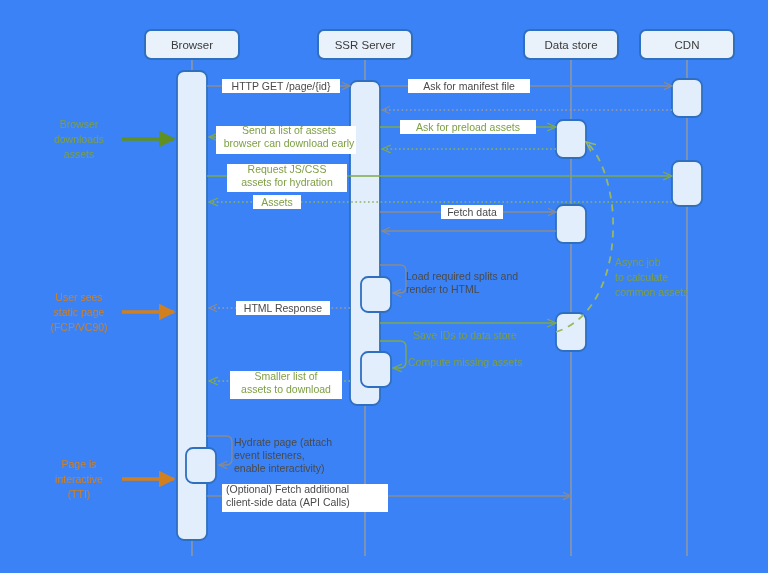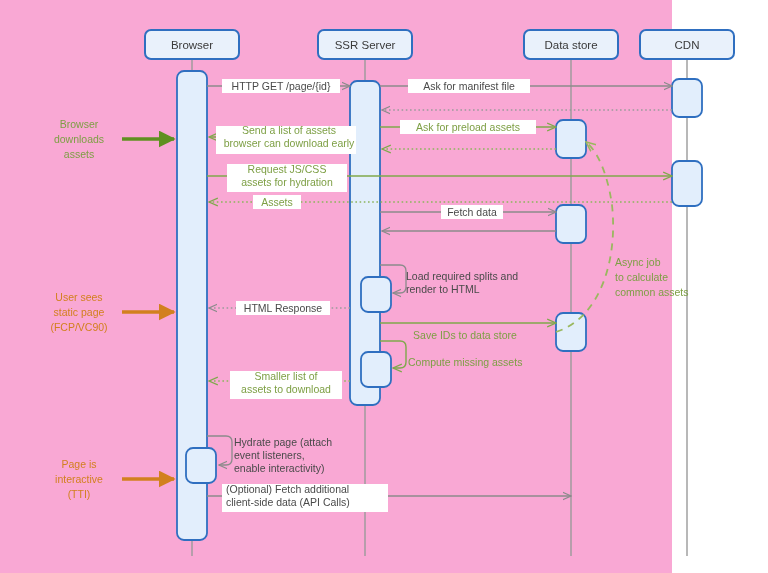--- a/index.html
+++ b/index.html
@@ -9,23 +9,23 @@
     background: #ffffff;
   }
   body {
     font-family: "Liberation Sans", sans-serif;
     width: 768px;
     height: 573px;
     overflow: hidden;
   }
   #diagram-root {
     position: relative;
-    width: 672px;
+    width: 768px;
     height: 573px;
-    background: #f9a8d4;
+    background: #3b82f6;
   }
   svg#seq-svg {
     position: absolute;
     top: 0;
     left: 0;
     width: 768px;
     height: 573px;
     display: block;
   }
   .lifeline-box {

